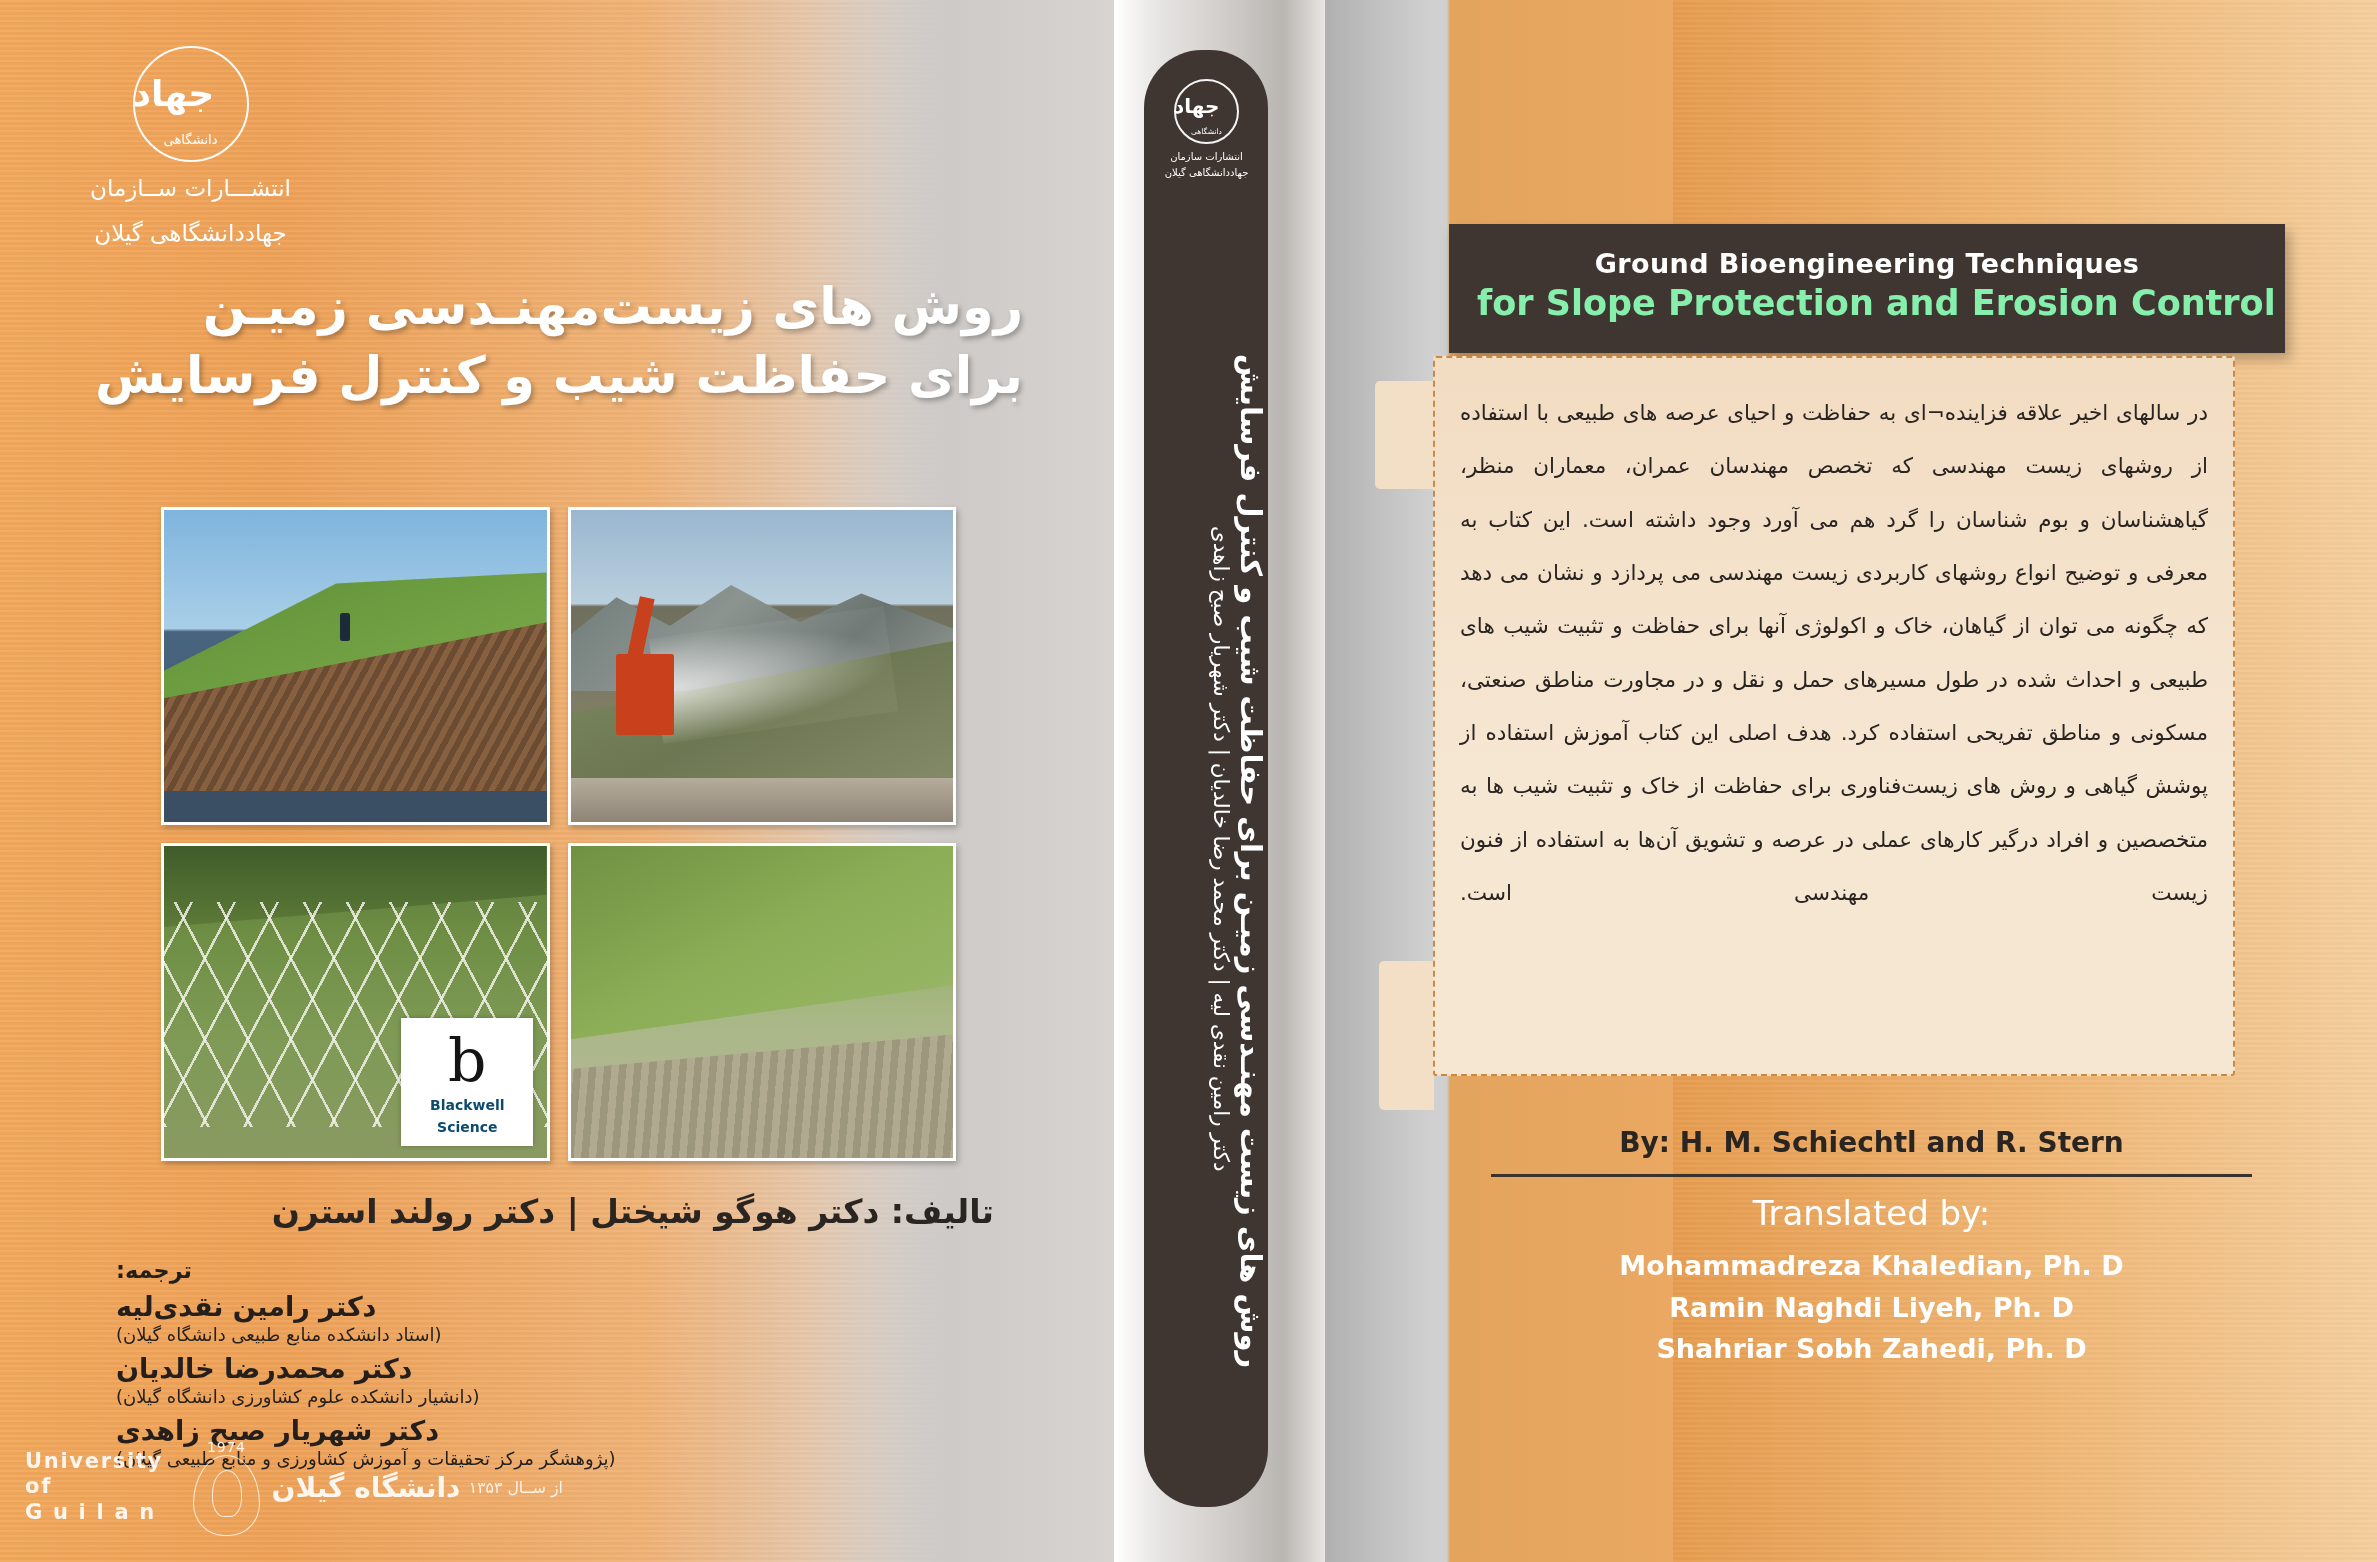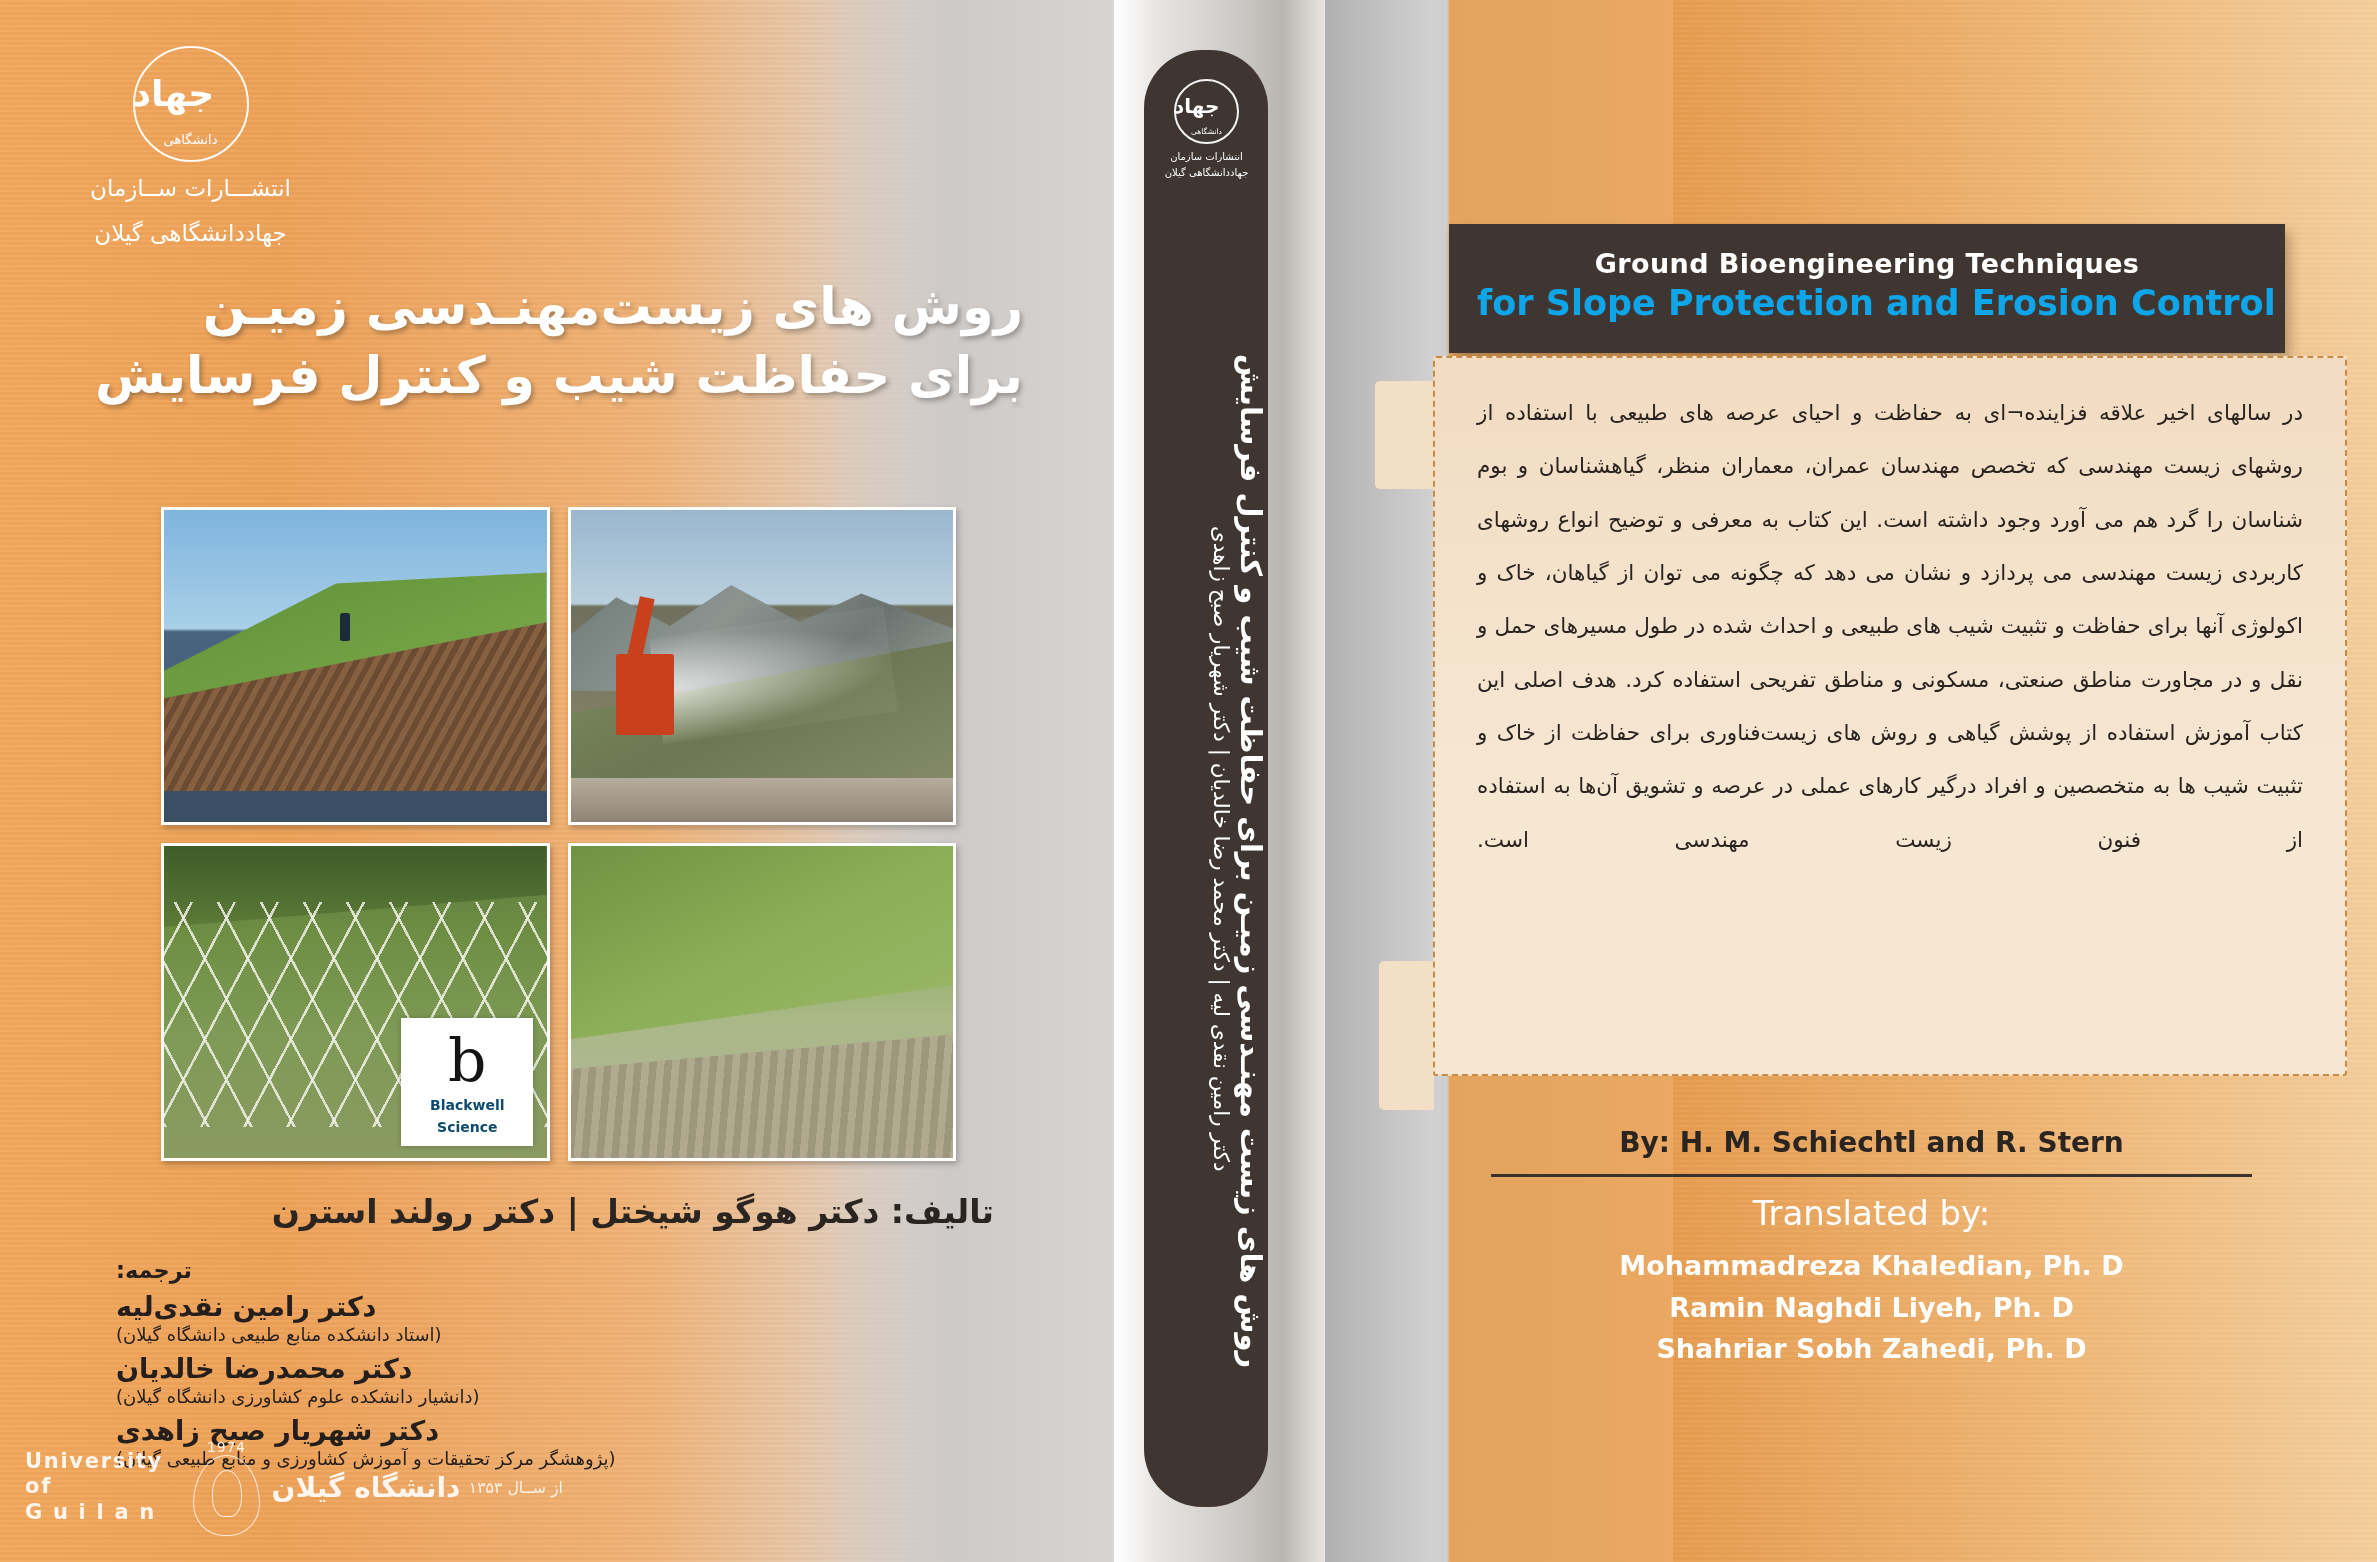--- a/index.html
+++ b/index.html
@@ -74,40 +74,40 @@
     color: #ffffff;
     font-size: 27px;
     font-weight: bold;
     letter-spacing: 0.4px;
     text-align: center;
     direction: ltr;
     line-height: 1.25;
     white-space: nowrap;
   }
   .en-title-line2 {
-    color: #0ea5e9;
+    color: #86efac;
     font-size: 35px;
     font-weight: bold;
     text-align: center;
     direction: ltr;
     line-height: 1.3;
     white-space: nowrap;
   }
 
   .fa-abstract-box {
     position: absolute;
     left: 108px;
     top: 356px;
-    width: 914px;
+    width: 802px;
     height: 720px;
     background: linear-gradient(to bottom, #f2dcc2 0%, #f6e7d3 60%, #f6e7d3 100%);
     border: 2.5px dashed #c98a46;
     border-radius: 3.3px;
     box-sizing: border-box;
-    padding: 28px 42px;
+    padding: 28px 25px;
     direction: rtl;
   }
   .fa-abstract-box p {
     margin: 0;
     color: #2a2421;
     font-size: 21.5px;
     line-height: 2.48;
     text-align: justify;
     text-align-last: justify;
     font-family: "DejaVu Sans", sans-serif;

